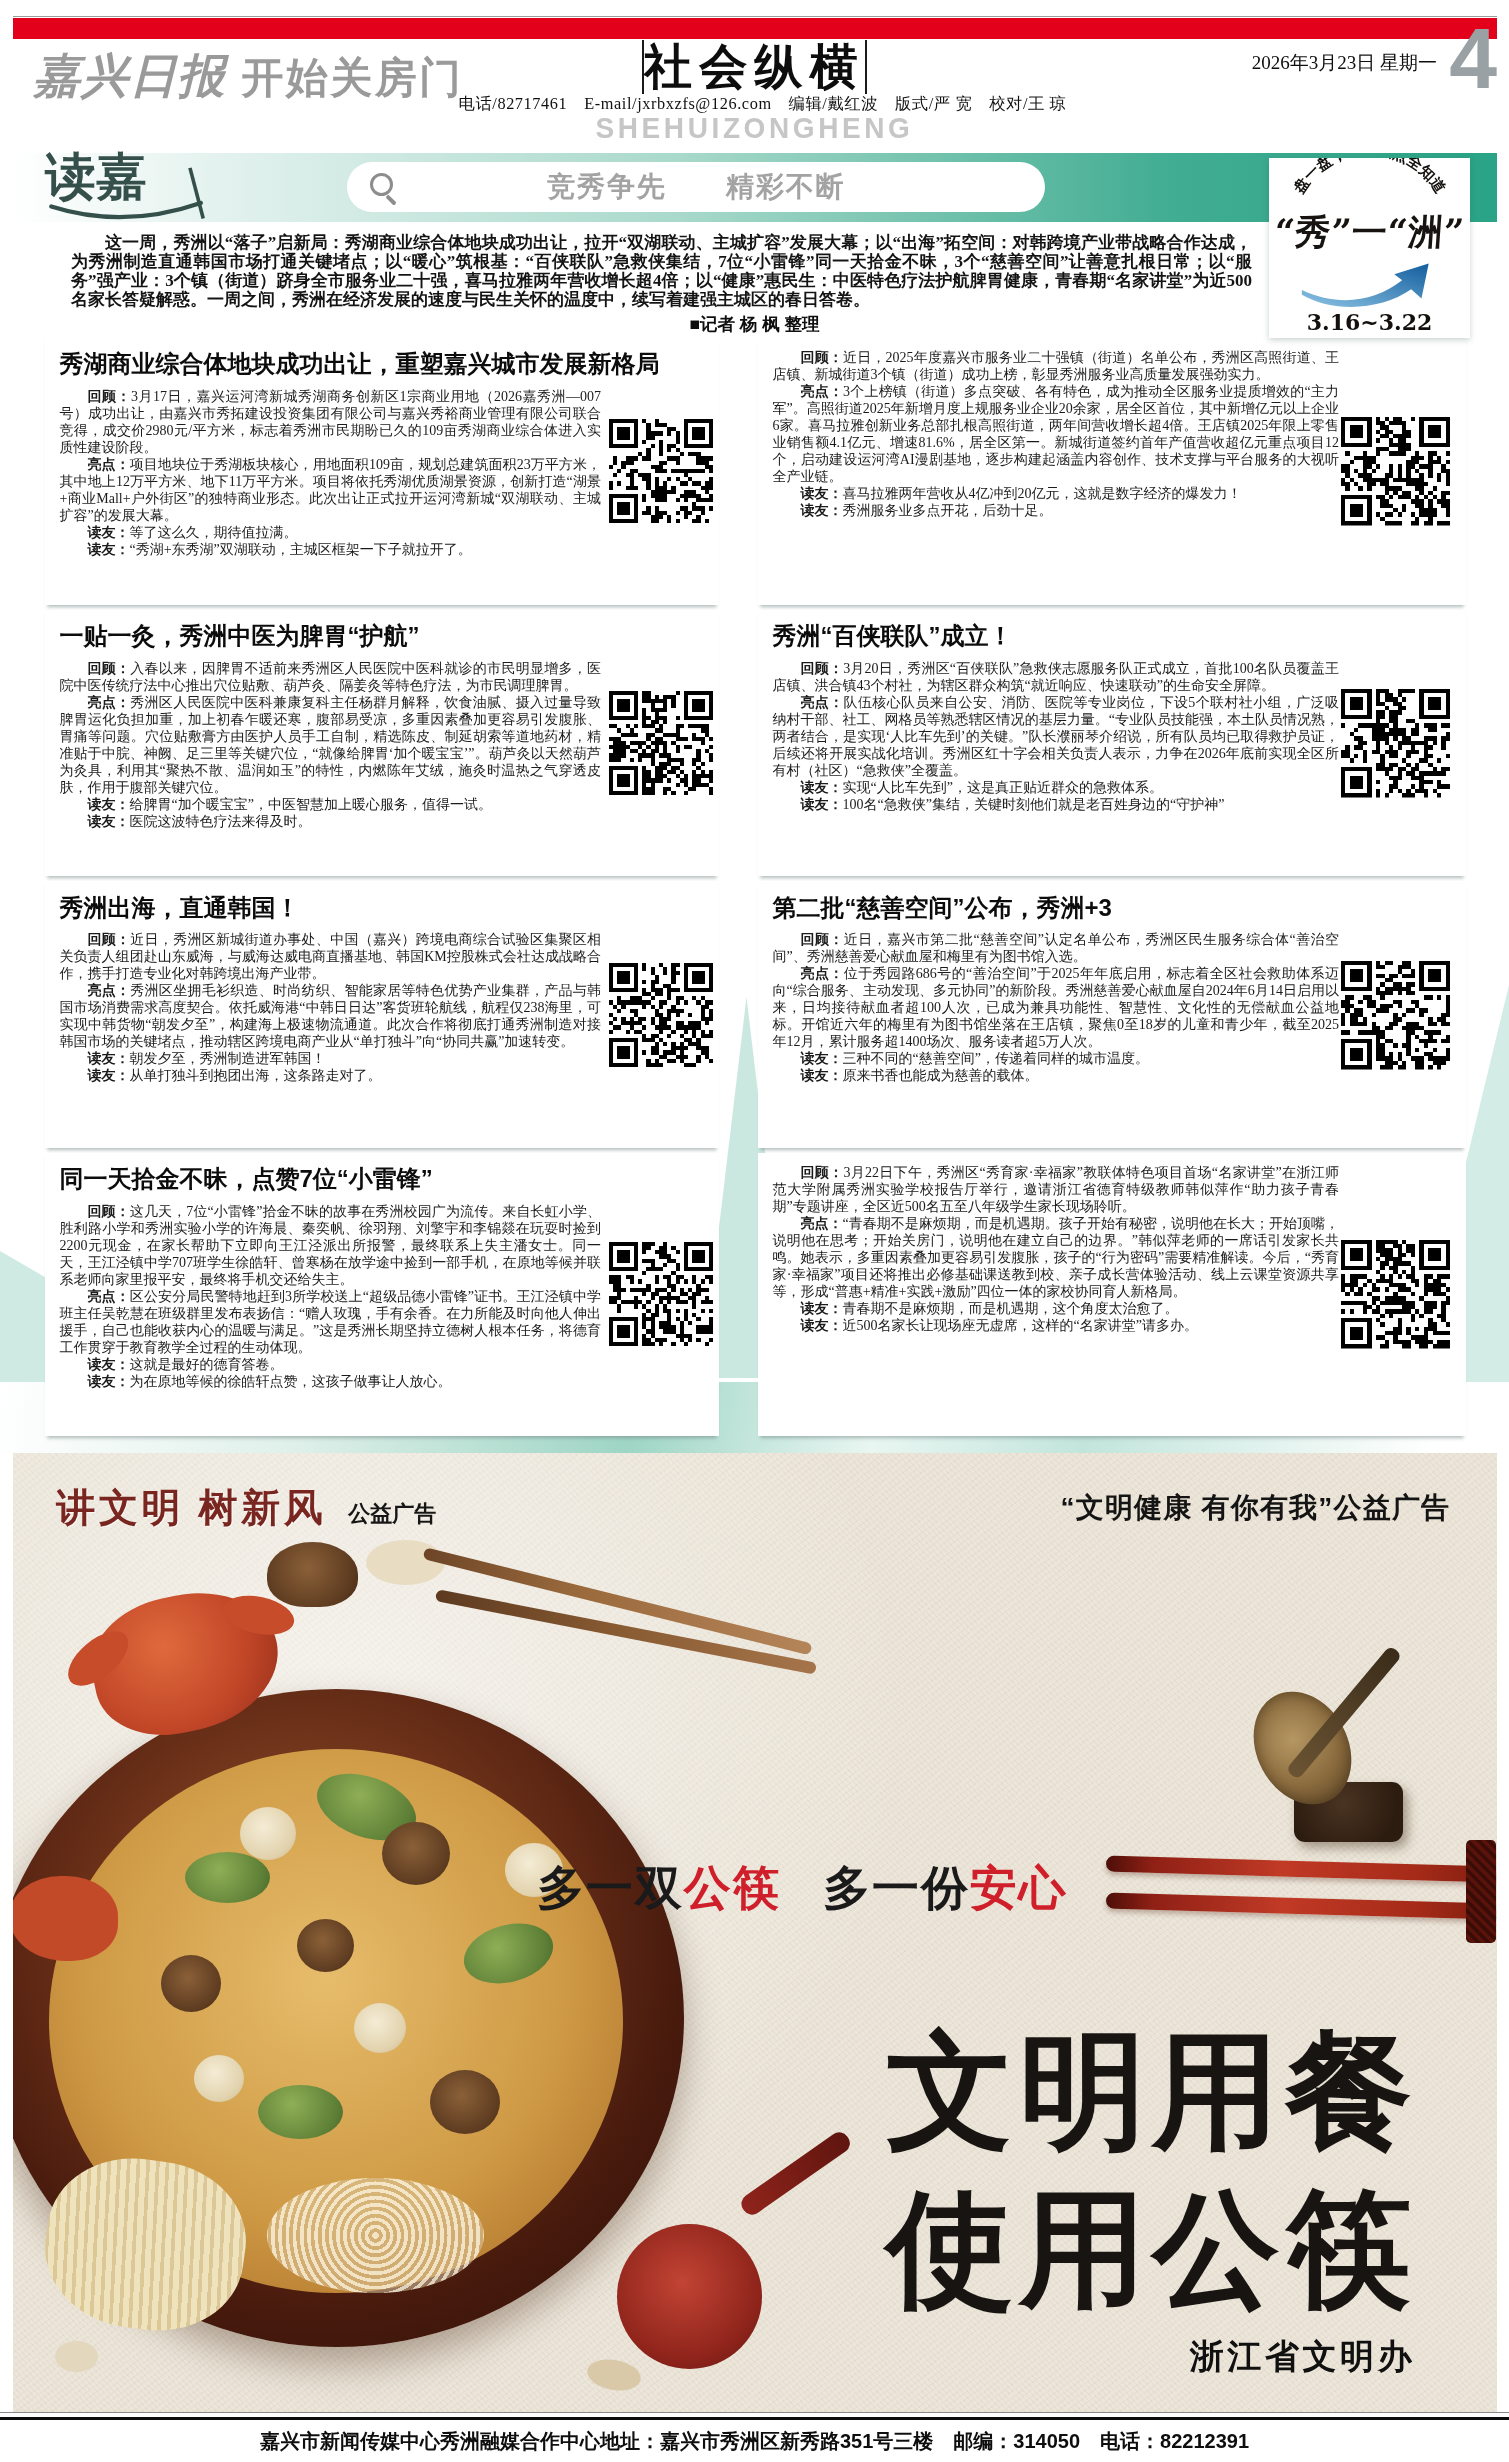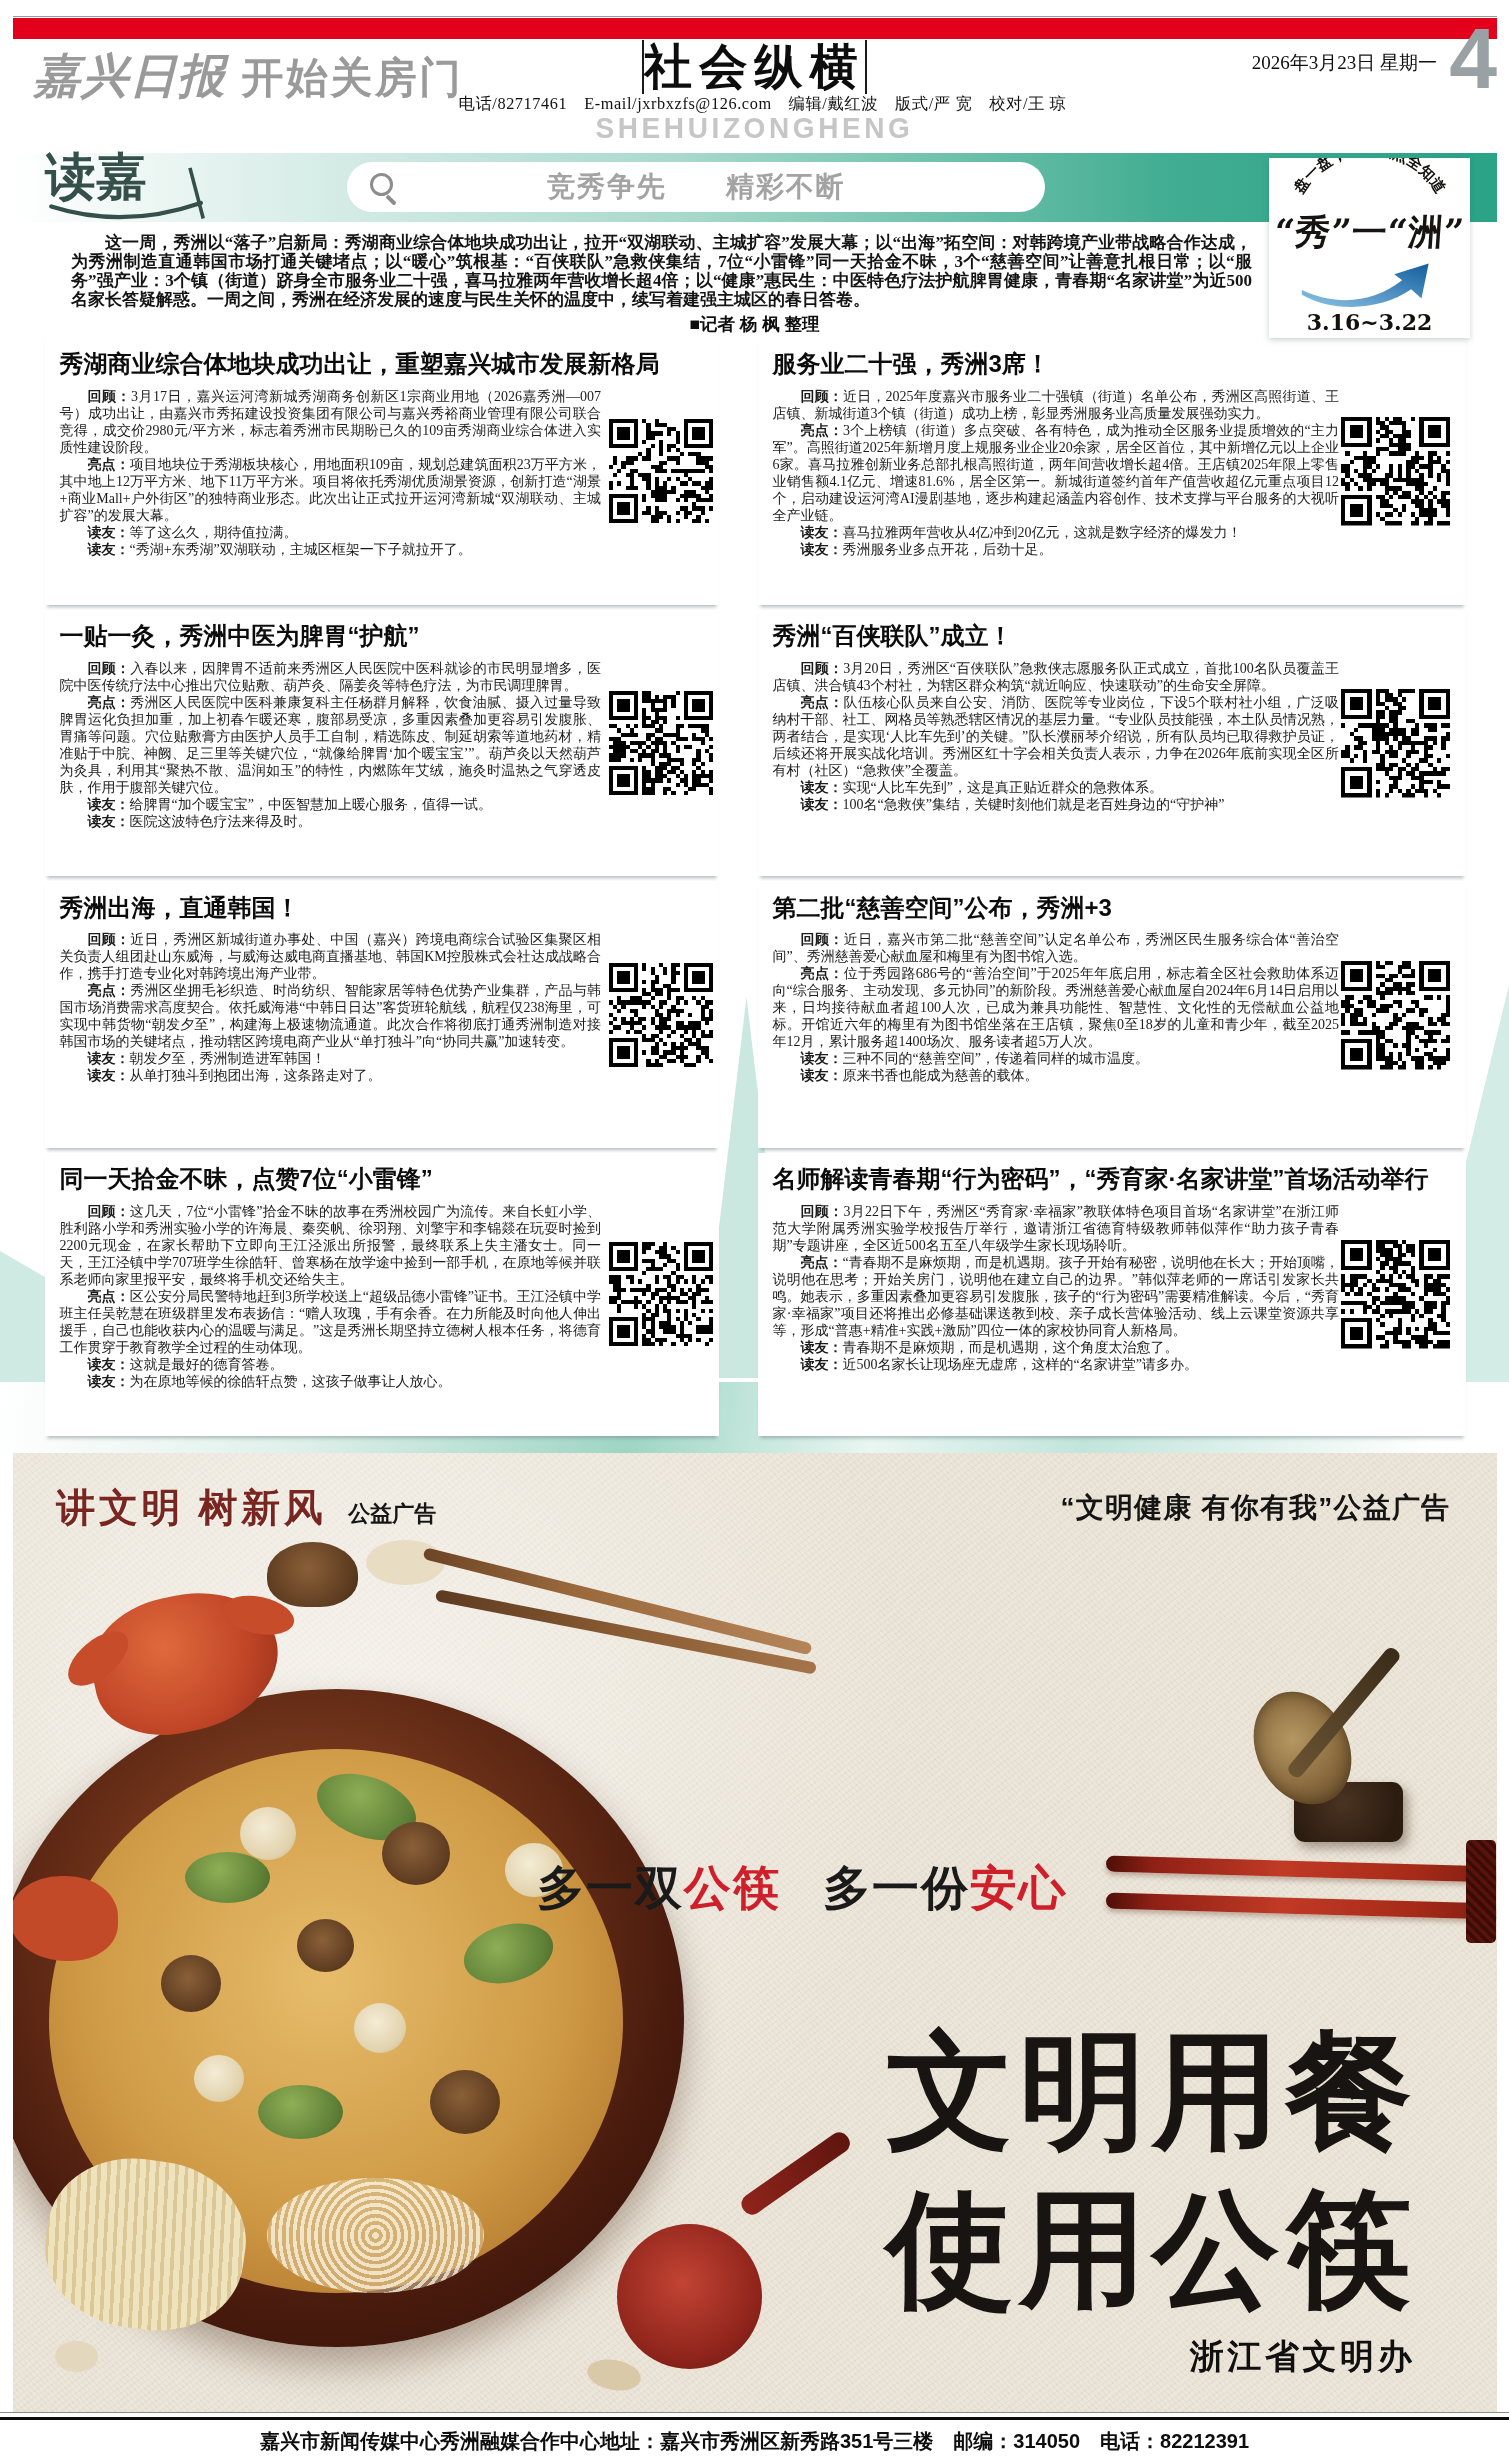--- a/index.html
+++ b/index.html
@@ -1457,21 +1457,20 @@
             <rect x="15" y="24" width="1" height="1" fill="#000"></rect>
             <rect x="18" y="24" width="1" height="1" fill="#000"></rect>
             <rect x="23" y="24" width="1" height="1" fill="#000"></rect>
           </svg>
         </div>
     </article>
   </div>
 
   <div class="col col-right">
     <article class="card">
-      <h2 class="card-title">服务业二十强，秀洲3席！</h2>
       <p><b class="plabel">回顾：</b><span>近日，2025年度嘉兴市服务业二十强镇（街道）名单公布，秀洲区高照街道、王店镇、新城街道3个镇（街道）成功上榜，彰显秀洲服务业高质量发展强劲实力。</span></p>
       <p><b class="plabel">亮点：</b><span>3个上榜镇（街道）多点突破、各有特色，成为推动全区服务业提质增效的“主力军”。高照街道2025年新增月度上规服务业企业20余家，居全区首位，其中新增亿元以上企业6家。喜马拉雅创新业务总部扎根高照街道，两年间营收增长超4倍。王店镇2025年限上零售业销售额4.1亿元、增速81.6%，居全区第一。新城街道签约首年产值营收超亿元重点项目12个，启动建设运河湾AI漫剧基地，逐步构建起涵盖内容创作、技术支撑与平台服务的大视听全产业链。</span></p>
       <p><b class="plabel">读友：</b><span>喜马拉雅两年营收从4亿冲到20亿元，这就是数字经济的爆发力！</span></p>
       <p><b class="plabel">读友：</b><span>秀洲服务业多点开花，后劲十足。</span></p>
       <div class="qr">
           <svg viewBox="0 0 25 25" xmlns="http://www.w3.org/2000/svg" shape-rendering="crispEdges">
             <rect width="25" height="25" fill="#fff"></rect>
             <rect x="0" y="0" width="1" height="1" fill="#000"></rect>
             <rect x="1" y="0" width="1" height="1" fill="#000"></rect>
             <rect x="2" y="0" width="1" height="1" fill="#000"></rect>
@@ -2416,21 +2415,20 @@
             <rect x="13" y="24" width="1" height="1" fill="#000"></rect>
             <rect x="14" y="24" width="1" height="1" fill="#000"></rect>
             <rect x="17" y="24" width="1" height="1" fill="#000"></rect>
             <rect x="18" y="24" width="1" height="1" fill="#000"></rect>
             <rect x="20" y="24" width="1" height="1" fill="#000"></rect>
             <rect x="22" y="24" width="1" height="1" fill="#000"></rect>
           </svg>
         </div>
     </article>
     <article class="card tall">
-      <h2 class="card-title">名师解读青春期“行为密码”，“秀育家·名家讲堂”首场活动举行</h2>
       <p><b class="plabel">回顾：</b><span>3月22日下午，秀洲区“秀育家·幸福家”教联体特色项目首场“名家讲堂”在浙江师范大学附属秀洲实验学校报告厅举行，邀请浙江省德育特级教师韩似萍作“助力孩子青春期”专题讲座，全区近500名五至八年级学生家长现场聆听。</span></p>
       <p><b class="plabel">亮点：</b><span>“青春期不是麻烦期，而是机遇期。孩子开始有秘密，说明他在长大；开始顶嘴，说明他在思考；开始关房门，说明他在建立自己的边界。”韩似萍老师的一席话引发家长共鸣。她表示，多重因素叠加更容易引发腹胀，孩子的“行为密码”需要精准解读。今后，“秀育家·幸福家”项目还将推出必修基础课送教到校、亲子成长营体验活动、线上云课堂资源共享等，形成“普惠+精准+实践+激励”四位一体的家校协同育人新格局。</span></p>
       <p><b class="plabel">读友：</b><span>青春期不是麻烦期，而是机遇期，这个角度太治愈了。</span></p>
       <p><b class="plabel">读友：</b><span>近500名家长让现场座无虚席，这样的“名家讲堂”请多办。</span></p>
       <div class="qr">
           <svg viewBox="0 0 25 25" xmlns="http://www.w3.org/2000/svg" shape-rendering="crispEdges">
             <rect width="25" height="25" fill="#fff"></rect>
             <rect x="0" y="0" width="1" height="1" fill="#000"></rect>
             <rect x="1" y="0" width="1" height="1" fill="#000"></rect>
             <rect x="2" y="0" width="1" height="1" fill="#000"></rect>

